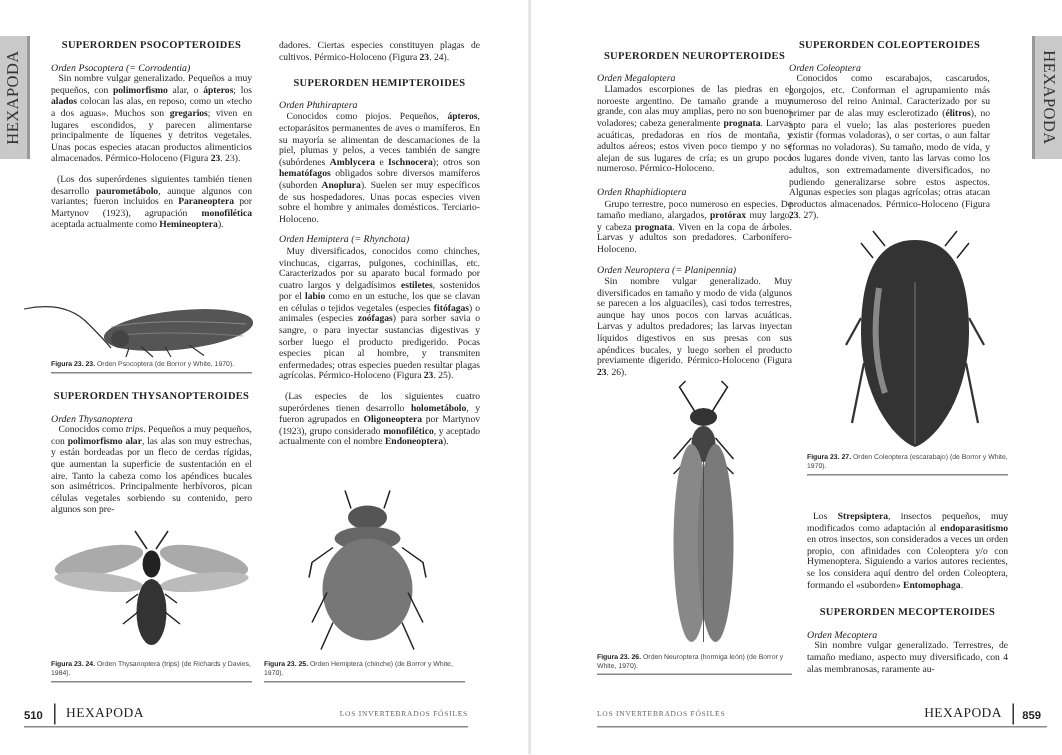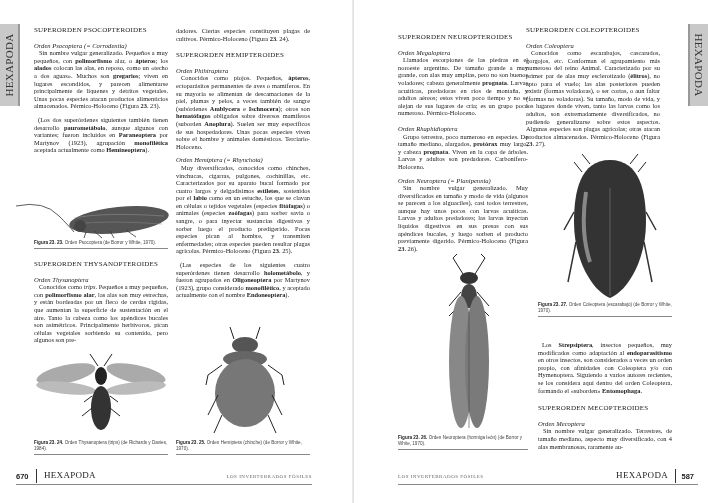--- a/index.html
+++ b/index.html
@@ -11,21 +11,21 @@
 .gutter{position:absolute;left:352px;top:0;width:4px;height:503px;background:linear-gradient(to right,#eee,#ddd,#eee)}
 .tab{position:absolute;top:24px;width:20px;height:82px;background:#c9c9c9;border-right:2px solid #999}
 .tab-left{left:0}
 .tab-right{right:0;border-right:none;border-left:2px solid #999}
 .tab span{position:absolute;left:50%;top:50%;transform:translate(-50%,-50%) rotate(-90deg);font-family:"Liberation Serif",serif;font-size:11px;letter-spacing:.3px;white-space:nowrap;color:#333}
 .tab-right span{transform:translate(-50%,-50%) rotate(90deg)}
 .col{position:absolute;font-size:6.4px;line-height:7.6px;text-align:justify;font-family:"Liberation Serif",serif}
 .col p{margin:0 0 0;text-indent:5px}
 .col p.ni{text-indent:0}
 .col p.par{text-indent:4px}
-.h{font-weight:normal;font-size:7px;letter-spacing:.2px;margin:0 0 7px;font-family:"Liberation Serif",serif;text-transform:uppercase}
+.h{font-weight:bold;text-align:center;font-size:7px;letter-spacing:.2px;margin:0 0 7px;font-family:"Liberation Serif",serif;text-transform:uppercase}
 .ord{font-style:italic;font-size:6.6px;margin:0 0 0}
 b{font-weight:bold}
 .cap{font-family:"Liberation Sans",sans-serif;font-size:4.6px;line-height:6px;color:#444;border-bottom:1.5px solid #888;padding-bottom:2px}
 .cap b{font-weight:bold;color:#222}
 .fig{position:absolute}
 .footer{position:absolute;bottom:18px;height:14px;font-family:"Liberation Serif",serif}
 .footer-left{left:16px;width:296px;border-bottom:1.5px solid #888}
 .pgnum{font-family:"Liberation Sans",sans-serif;font-weight:bold;font-size:7.5px;position:absolute;top:1px}
 .running{font-size:9px;position:absolute;top:-1px;letter-spacing:.3px}
 .book{font-size:5px;letter-spacing:.5px;position:absolute;top:3px;color:#666}
@@ -67,41 +67,41 @@
     <ellipse cx="32" cy="22" rx="30" ry="9" fill="#aaa" transform="rotate(-12 32 22)"></ellipse>
     <ellipse cx="102" cy="22" rx="30" ry="9" fill="#aaa" transform="rotate(12 102 22)"></ellipse>
     <ellipse cx="32" cy="36" rx="30" ry="6" fill="#bbb" transform="rotate(6 32 36)"></ellipse>
     <ellipse cx="102" cy="36" rx="30" ry="6" fill="#bbb" transform="rotate(-6 102 36)"></ellipse>
     <ellipse cx="67" cy="24" rx="6" ry="9" fill="#222"></ellipse>
     <ellipse cx="67" cy="56" rx="10" ry="22" fill="#333"></ellipse>
     <path d="M58 44 L50 50 M76 44 L84 50 M58 56 L48 64 M76 56 L86 64" stroke="#222" stroke-width="1"></path>
   </svg>
   <div class="cap" style="position:absolute;left:34px;top:440px;width:134px;border-bottom:1.5px solid #888"><b>Figura 23. 24.</b><span> Orden Thysanoptera (trips) (de Richards y Davies, 1984).</span></div>
 
-  <div class="col" style="left:176px;top:27px;width:134px">
+  <div class="col" style="left:186px;top:27px;width:134px">
     <p class="ni"><span>dadores. Ciertas especies constituyen plagas de cultivos. Pérmico-Holoceno (Figura </span><b>23</b><span>. 24).</span></p>
     <div class="h" style="margin-top:10px">SUPERORDEN HEMIPTEROIDES</div>
     <div class="ord">Orden Phthiraptera</div>
     <p><span>Conocidos como piojos. Pequeños, </span><b>ápteros</b><span>, ectoparásitos permanentes de aves o mamíferos. En su mayoría se alimentan de descamaciones de la piel, plumas y pelos, a veces también de sangre (subórdenes </span><b>Amblycera</b><span> e </span><b>Ischnocera</b><span>); otros son </span><b>hematófagos</b><span> obligados sobre diversos mamíferos (suborden </span><b>Anoplura</b><span>). Suelen ser muy específicos de sus hospedadores. Unas pocas especies viven sobre el hombre y animales domésticos. Terciario-Holoceno.</span></p>
     <div class="ord" style="margin-top:6px">Orden Hemiptera (= Rhynchota)</div>
     <p><span>Muy diversificados, conocidos como chinches, vinchucas, cigarras, pulgones, cochinillas, etc. Caracterizados por su aparato bucal formado por cuatro largos y delgadísimos </span><b>estiletes</b><span>, sostenidos por el </span><b>labio</b><span> como en un estuche, los que se clavan en células o tejidos vegetales (especies </span><b>fitófagas</b><span>) o animales (especies </span><b>zoófagas</b><span>) para sorber savia o sangre, o para inyectar sustancias digestivas y sorber luego el producto predigerido. Pocas especies pican al hombre, y transmiten enfermedades; otras especies pueden resultar plagas agrícolas. Pérmico-Holoceno (Figura </span><b>23</b><span>. 25).</span></p>
     <p class="par" style="margin-top:6px"><span>(Las especies de los siguientes cuatro superórdenes tienen desarrollo </span><b>holometábolo</b><span>, y fueron agrupados en </span><b>Oligoneoptera</b><span> por Martynov (1923), grupo considerado </span><b>monofilético</b><span>, y aceptado actualmente con el nombre </span><b>Endoneoptera</b><span>).</span></p>
   </div>
 
   <svg class="fig" style="left:200px;top:325px" width="90" height="112" viewBox="0 0 90 112">
     <path d="M34 14 L30 2 M56 14 L60 2" stroke="#222" stroke-width="1"></path>
     <ellipse cx="45" cy="20" rx="13" ry="8" fill="#555"></ellipse>
     <ellipse cx="45" cy="34" rx="22" ry="8" fill="#666"></ellipse>
     <ellipse cx="45" cy="68" rx="30" ry="34" fill="#777"></ellipse>
     <path d="M22 40 L8 50 L6 60 M68 40 L82 50 L84 60 M18 70 L8 90 M72 70 L82 90 M22 90 L14 108 M68 90 L76 108" stroke="#222" stroke-width="1" fill="none"></path>
   </svg>
   <div class="cap" style="position:absolute;left:176px;top:440px;width:134px"><b>Figura 23. 25.</b><span> Orden Hemiptera (chinche) (de Borror y White, 1970).</span></div>
 
   <div class="footer footer-left">
-    <span class="pgnum" style="left:0">670</span>
+    <span class="pgnum" style="left:0">510</span>
     <span class="vbar" style="left:20px"></span>
     <span class="running" style="left:28px">HEXAPODA</span>
     <span class="book" style="right:0">LOS INVERTEBRADOS FÓSILES</span>
   </div>
 </div>
 
 <div class="gutter"></div>
 
 <div class="page page-right">
   <div class="tab tab-right">
@@ -148,15 +148,15 @@
     <p class="par"><span>Los </span><b>Strepsiptera</b><span>, insectos pequeños, muy modificados como adaptación al </span><b>endoparasitismo</b><span> en otros insectos, son considerados a veces un orden propio, con afinidades con Coleoptera y/o con Hymenoptera. Siguiendo a varios autores recientes, se los considera aquí dentro del orden Coleoptera, formando el «suborden» </span><b>Entomophaga</b><span>.</span></p>
     <div class="h" style="margin-top:11px">SUPERORDEN MECOPTEROIDES</div>
     <div class="ord">Orden Mecoptera</div>
     <p><span>Sin nombre vulgar generalizado. Terrestres, de tamaño mediano, aspecto muy diversificado, con 4 alas membranosas, raramente au-</span></p>
   </div>
 
   <div class="footer" style="left:44px;width:300px;border-bottom:1.5px solid #888">
     <span class="book" style="left:0">LOS INVERTEBRADOS FÓSILES</span>
     <span class="running" style="right:30px">HEXAPODA</span>
     <span class="vbar" style="right:22px"></span>
-    <span class="pgnum" style="right:4px">587</span>
+    <span class="pgnum" style="right:4px">859</span>
   </div>
 </div>
 
 </body></html>

